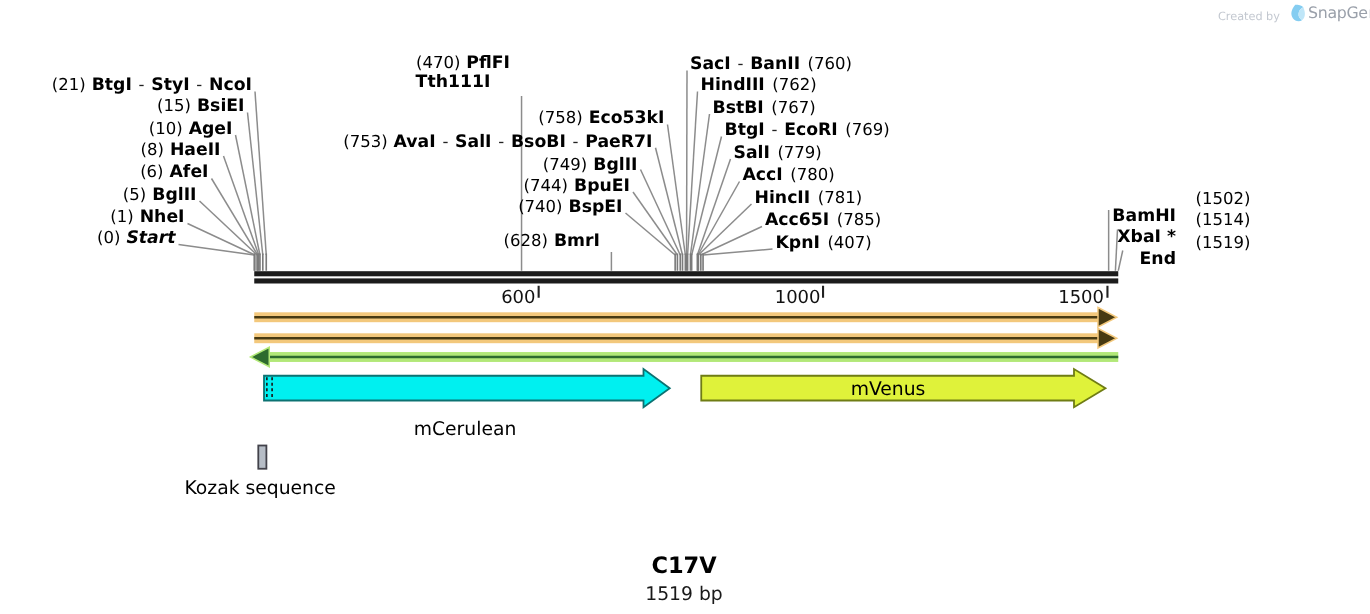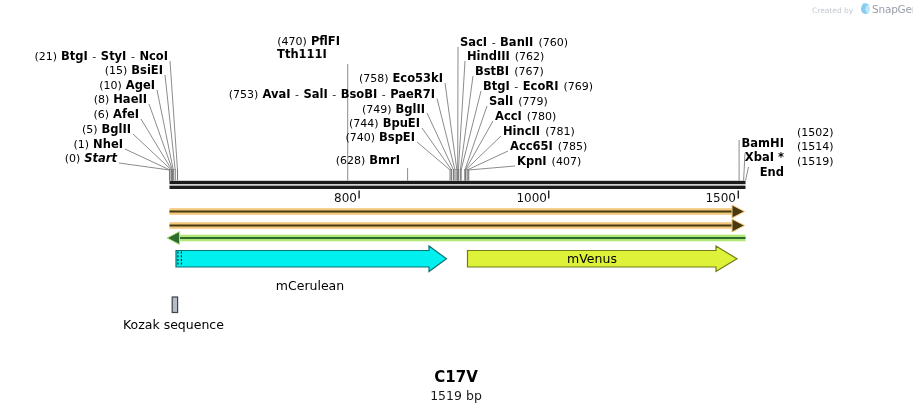--- a/index.html
+++ b/index.html
@@ -181,21 +181,21 @@
     </div>
   <div class="fr-row" style="top:140px">
       <span class="nm">XbaI *</span>
       <span class="num">(1514)</span>
     </div>
   <div class="fr-row" style="top:155px">
       <span class="nm it">End</span>
       <span class="num">(1519)</span>
     </div>
 
-  <div class="ruler-num" style="right:556px;top:192px">800</div>
+  <div class="ruler-num" style="right:556px;top:192px">600</div>
   <div class="ruler-num" style="right:366px;top:192px">1000</div>
   <div class="ruler-num" style="right:177px;top:192px">1500</div>
 
   <div class="feat-label" style="left:468px;top:252px;width:248px">mVenus</div>
   <div class="feat-label" style="left:249px;top:279px;width:122px">mCerulean</div>
   <div class="feat-label" style="left:123px;top:318px;width:104px;text-align:left">Kozak sequence</div>
 
   <div class="title-block">
     <div class="title-name">C17V</div>
     <div class="title-len">1519 bp</div>

